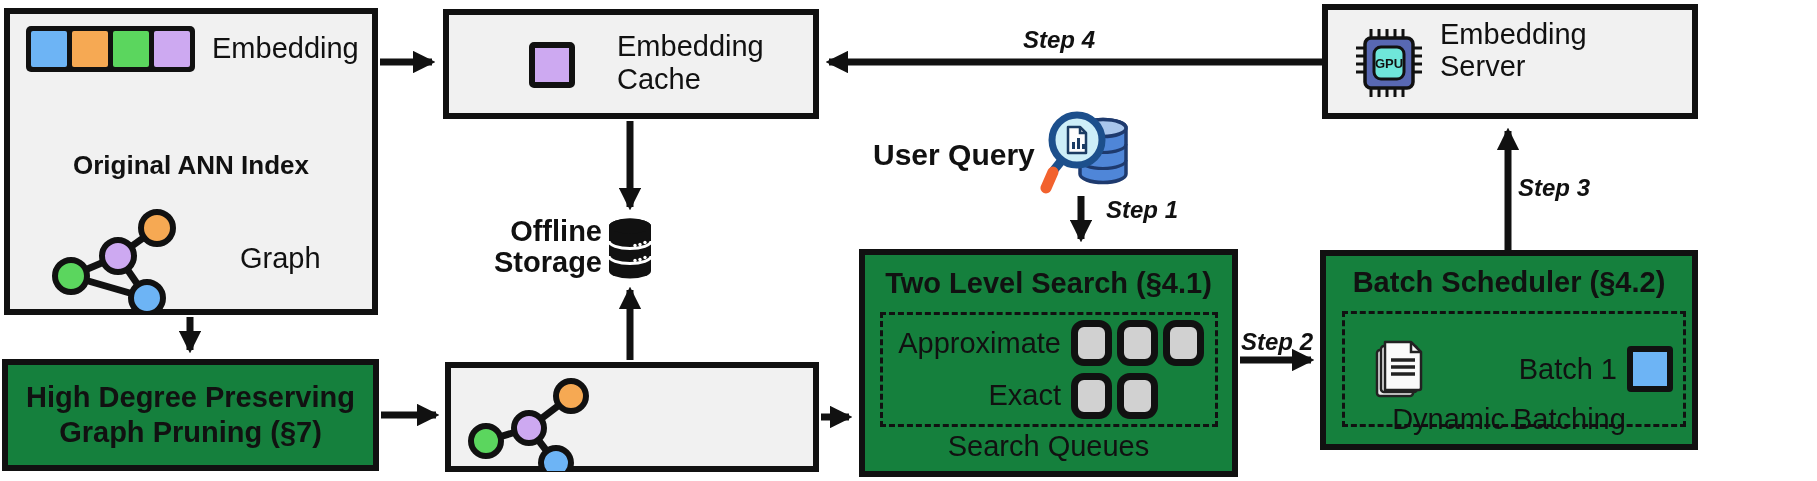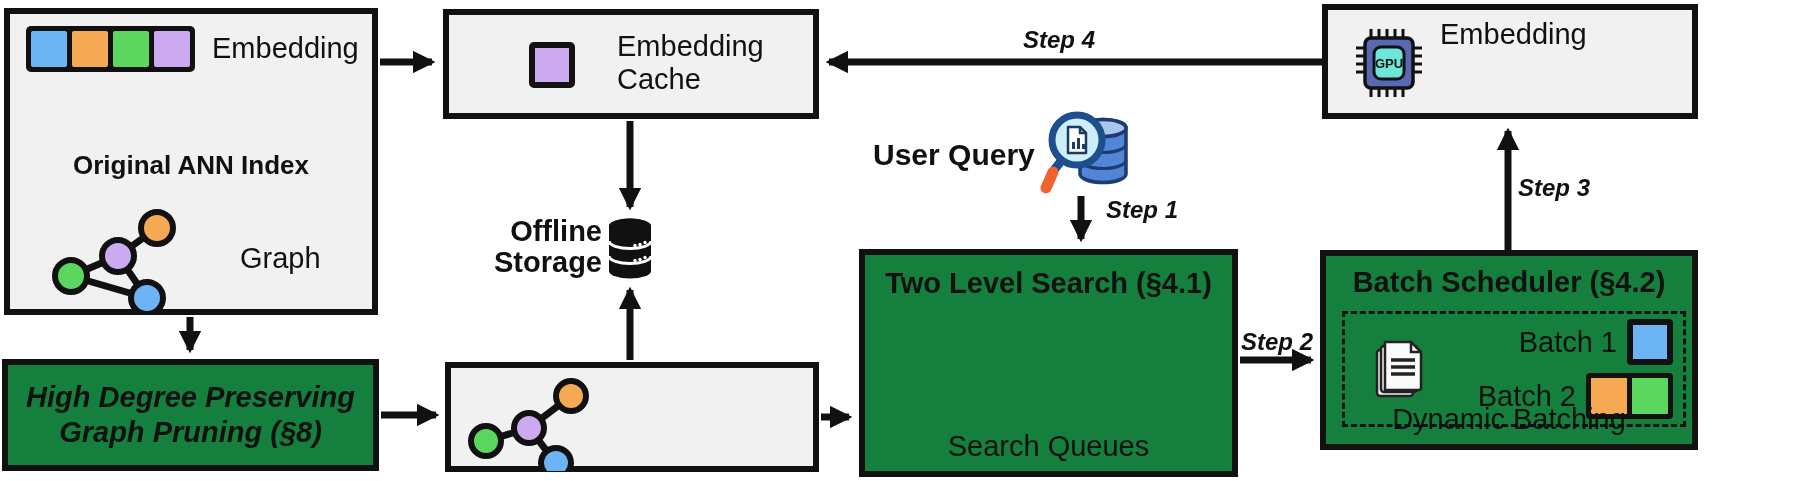--- a/index.html
+++ b/index.html
@@ -77,23 +77,23 @@
       <g stroke="#111" stroke-width="6">
         <circle cx="112" cy="28" r="16" fill="#f6a953"></circle>
         <circle cx="73" cy="56" r="16" fill="#cda9f1"></circle>
         <circle cx="26" cy="76" r="16" fill="#5bd65e"></circle>
         <circle cx="102" cy="98" r="16" fill="#6db4f5"></circle>
       </g>
     </svg>
     <div class="abs lbl" style="left:230px;top:228px;">Graph</div>
   </div>
 
-  <div class="box gray z2" style="left:2px;top:359px;width:377px;height:112px;display:flex;flex-direction:column;justify-content:center;align-items:center;font-style:italic;">
+  <div class="box gray z2" style="left:2px;top:359px;width:377px;height:112px;display:flex;flex-direction:column;justify-content:center;align-items:center;">
     <div class="lbl bold" style="line-height:35px;">High Degree Preserving</div>
-    <div class="lbl bold" style="line-height:35px;">Graph Pruning (§8)</div>
+    <div class="lbl bold" style="line-height:35px;">Graph Pruning (§7)</div>
   </div>
 
   <div class="box light z2" style="left:443px;top:9px;width:376px;height:110px;">
     <div class="abs" style="left: 80px; top: 27px; width: 46px; height: 46px; border: 6px solid rgb(17, 17, 17); border-radius: 5px; box-sizing: border-box; background-color: rgb(205, 169, 241);"></div>
     <div class="abs" style="left:168px;top:15px;">
       <div class="lbl">Embedding</div>
       <div class="lbl">Cache</div>
     </div>
   </div>
 
@@ -146,20 +146,35 @@
       <path d="M40,27 v6 h6" fill="none" stroke="#1b3c63" stroke-width="2.5"></path>
       <rect x="32" y="42" width="3" height="7" fill="#1b3c63"></rect>
       <rect x="37" y="38" width="3" height="11" fill="#1b3c63"></rect>
       <rect x="42" y="44" width="3" height="5" fill="#1b3c63"></rect>
     </g>
   </svg>
   <div class="step z2" style="left:1106px;top:196px;">Step 1</div>
 
   <div class="box gray z2" style="left:859px;top:249px;width:379px;height:228px;">
     <div class="abs lbl bold center-text" style="left:0;top:12px;">Two Level Search (§4.1)</div>
+    <div class="dashed" style="left:15px;top:57px;width:338px;height:115px;">
+      <div class="qgrid">
+        <div class="qlabel">Approximate</div>
+        <div class="qslots">
+          <div class="qslot"></div>
+          <div class="qslot"></div>
+          <div class="qslot"></div>
+        </div>
+        <div class="qlabel">Exact</div>
+        <div class="qslots">
+          <div class="qslot"></div>
+          <div class="qslot"></div>
+        </div>
+      </div>
+    </div>
     <div class="abs lbl center-text" style="left:0;bottom:8px;">Search Queues</div>
   </div>
   <div class="step z2" style="left:1241px;top:328px;">Step 2</div>
 
   <div class="box gray z2" style="left:1320px;top:250px;width:378px;height:200px;">
     <div class="abs lbl bold center-text" style="left:0;top:10px;">Batch Scheduler (§4.2)</div>
     <div class="dashed" style="left:16px;top:55px;width:344px;height:116px;">
       <div style="display:flex;align-items:center;height:100%;padding:0 10px 0 26px;box-sizing:border-box;">
         <svg width="58" height="66" viewBox="0 0 58 66">
           <rect x="6" y="14" width="36" height="46" rx="3" fill="#ececec" stroke="#222" stroke-width="2.5"></rect>
@@ -167,27 +182,20 @@
           <path d="M14,6 h26 l10,10 v36 a2,2 0 0 1 -2,2 h-34 z" fill="#fafafa" stroke="#222" stroke-width="2.5" stroke-linejoin="round"></path>
           <path d="M40,6 v10 h10" fill="none" stroke="#222" stroke-width="2.5"></path>
           <line x1="20" y1="24" x2="44" y2="24" stroke="#222" stroke-width="3.5"></line>
           <line x1="20" y1="31" x2="44" y2="31" stroke="#222" stroke-width="3.5"></line>
           <line x1="20" y1="38" x2="44" y2="38" stroke="#222" stroke-width="3.5"></line>
         </svg>
         <div style="flex:1;display:flex;flex-direction:column;gap:8px;">
           <div class="brow">
             <div class="lbl">Batch 1</div>
             <div class="swatch1" style="background-color: rgb(109, 180, 245);"></div>
-          </div>
-          <div class="brow">
-            <div class="lbl">Batch 2</div>
-            <div class="swatch2">
-              <div class="cell" style="background-color: rgb(246, 169, 83);"></div>
-              <div class="cell" style="background-color: rgb(91, 214, 94);"></div>
-            </div>
           </div>
         </div>
       </div>
     </div>
     <div class="abs lbl center-text" style="left:0;bottom:8px;">Dynamic Batching</div>
   </div>
   <div class="step z2" style="left:1518px;top:174px;">Step 3</div>
 
   <div class="box light z2" style="left:1322px;top:4px;width:376px;height:115px;">
     <svg class="abs" style="left:26px;top:16px;" width="70" height="74" viewBox="0 0 70 74">
@@ -210,17 +218,18 @@
           <line x1="59" y1="30" x2="68" y2="30"></line>
           <line x1="59" y1="38" x2="68" y2="38"></line>
           <line x1="59" y1="46" x2="68" y2="46"></line>
       </g>
       <rect x="11" y="12" width="48" height="50" rx="6" fill="#5868b3" stroke="#111" stroke-width="3.5"></rect>
       <rect x="20" y="21" width="30" height="32" rx="7" fill="#6fe6da" stroke="#111" stroke-width="3"></rect>
       <text x="35" y="42" text-anchor="middle" font-size="13" font-weight="bold" fill="#111">GPU</text>
     </svg>
     <div class="abs" style="left:112px;top:8px;">
       <div class="lbl" style="line-height:32px;">Embedding</div>
+      <div class="lbl" style="line-height:32px;">Server</div>
     </div>
   </div>
   <div class="step z2" style="left:1023px;top:26px;">Step 4</div>
 
 </div>
 
 </body></html>

